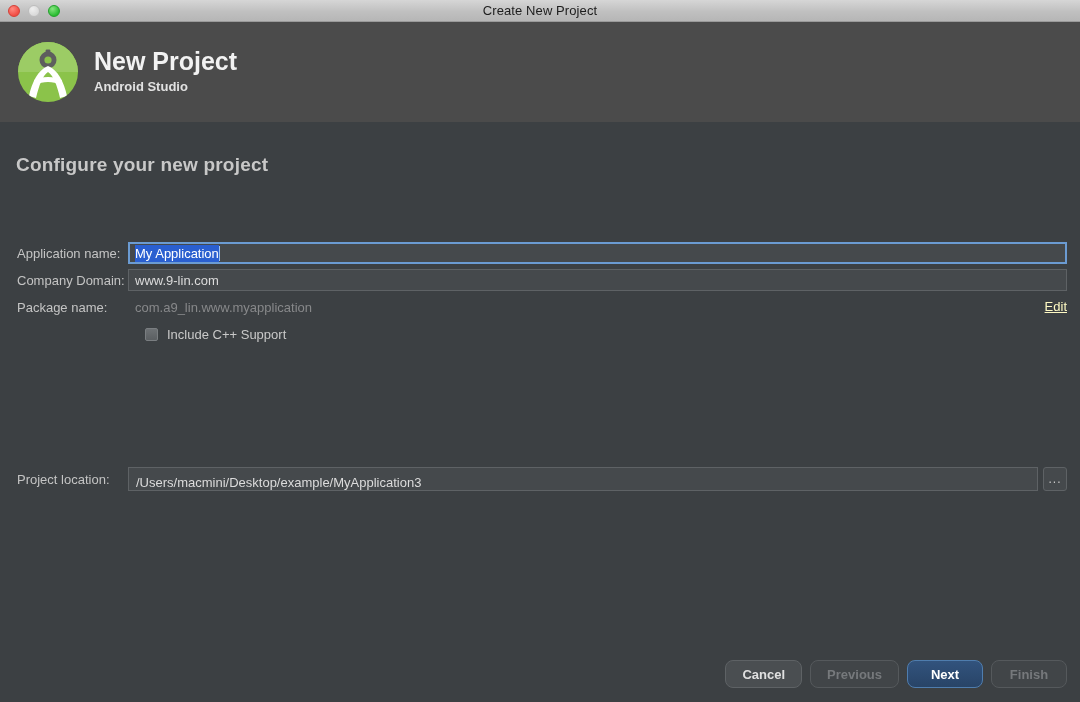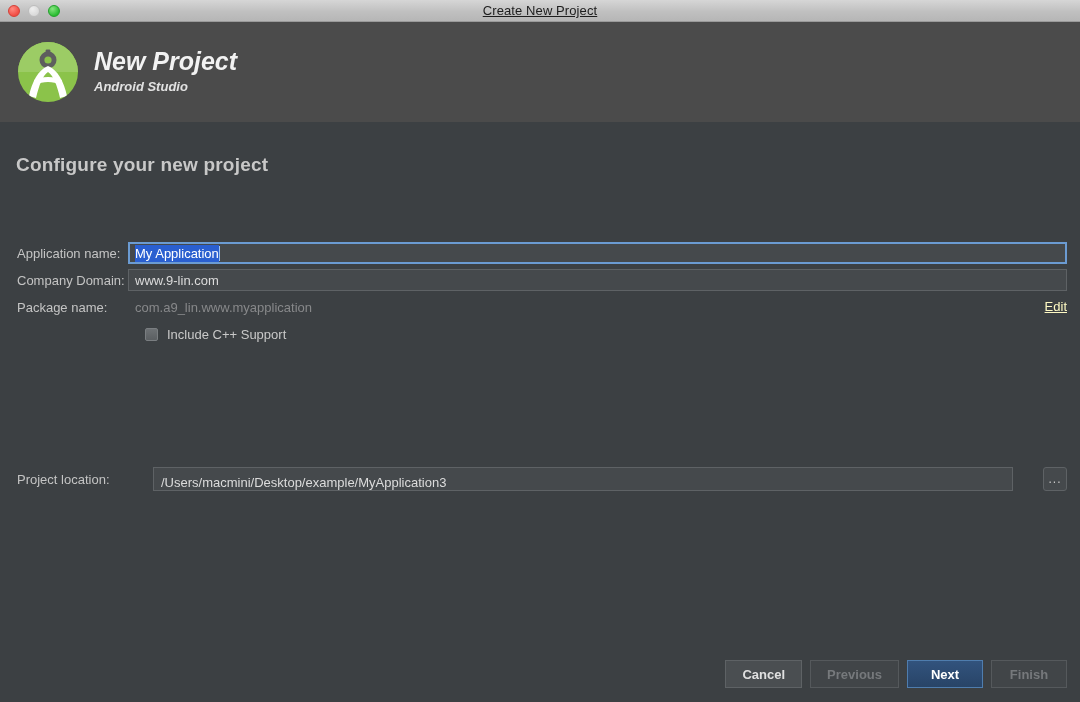--- a/index.html
+++ b/index.html
@@ -47,31 +47,29 @@
     border-radius: 50%;
     display: block;
   }
   .light.close   { background: radial-gradient(circle at 35% 30%, #ff8a80, #f24d44 70%); border: 1px solid #d43f36; }
   .light.min     { background: radial-gradient(circle at 35% 30%, #efefef, #d9d9d9 70%); border: 1px solid #bdbdbd; }
   .light.zoom    { background: radial-gradient(circle at 35% 30%, #86e57f, #2bbd33 70%); border: 1px solid #21a12a; }
   .window-title {
     font-size: 13px;
     color: #1d1d1d;
     letter-spacing: 0.1px;
-    text-decoration: underline;
   }
 
   
   .header {
     flex: 0 0 100px;
     background: #4b4b4b;
     display: flex;
     align-items: center;
     padding-left: 16px;
-    font-style: italic;
   }
   .logo {
     width: 64px;
     height: 64px;
     flex: 0 0 64px;
     position: relative;
   }
   .header-text {
     margin-left: 14px;
     display: flex;
@@ -203,21 +201,20 @@
   .location-block {
     position: absolute;
     left: 0;
     top: 345px;
     width: 1080px;
   }
   .loc-row {
     display: flex;
     align-items: center;
     height: 24px;
-    gap: 25px;
   }
   .loc-field {
     position: relative;
     height: 24px;
     flex: 1 1 auto;
     background: #45494c;
     border: 1px solid #5e6265;
     display: flex;
     align-items: flex-end;
     padding: 0 7px;
@@ -249,21 +246,21 @@
     right: 13px;
     bottom: 14px;
     display: flex;
     align-items: center;
     gap: 8px;
   }
   .btn {
     height: 28px;
     min-width: 76px;
     padding: 0 16px;
-    border-radius: 0;
+    border-radius: 8px;
     font-size: 13px;
     font-weight: bold;
     display: flex;
     align-items: center;
     justify-content: center;
     border: 1px solid #5e6265;
     background: #4a4e51;
     color: #e0e0e0;
     cursor: pointer;
     white-space: nowrap;

